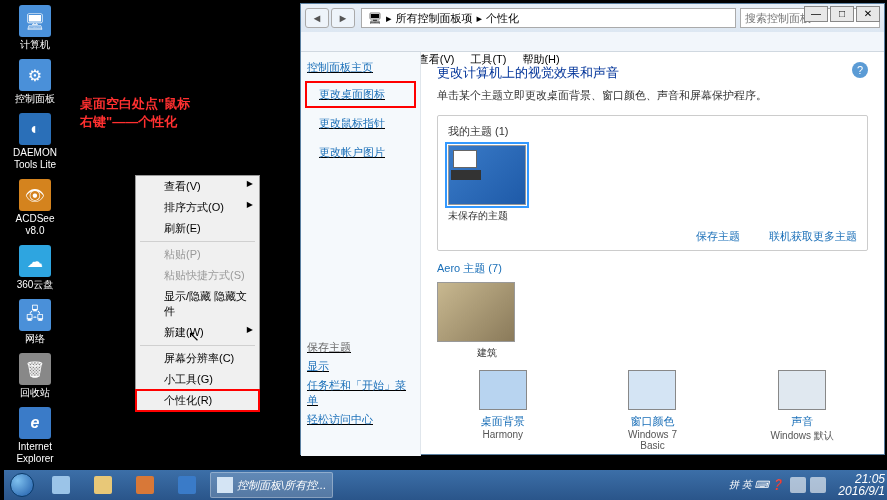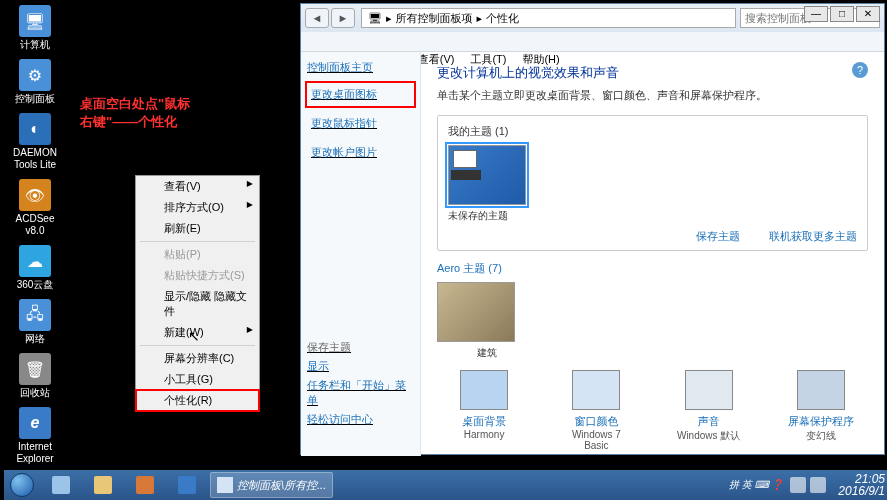--- a/index.html
+++ b/index.html
@@ -33,21 +33,21 @@
 .searchbox { width: 140px; height: 20px; border: 1px solid #aaa; background: #fff; margin-left: 4px; font-size: 11px; padding: 2px 4px; color: #888; }
 .win-controls { position: absolute; right: 4px; top: 2px; display: flex; gap: 2px; }
 .wc { width: 24px; height: 16px; border: 1px solid #888; background: #e8e8e8; font-size: 10px; text-align: center; line-height: 14px; cursor: pointer; }
 
 .menubar { height: 20px; background: #f2f6fb; border-bottom: 1px solid #d0d8e0; display: flex; font-size: 11px; padding-left: 4px; }
 .menubar span { padding: 20px 8px; cursor: pointer; }
 
 .window-body { display: flex; height: 404px; }
 .sidebar { width: 120px; background: #f5f9fc; border-right: 1px solid #e0e6ec; padding: 8px 6px; font-size: 11px; text-decoration: underline; }
 .sidebar .side-title { color: #1a6fb8; margin-bottom: 8px; cursor: pointer; }
-.sidebar .side-link { color: #1a6fb8; margin-bottom: 6px; cursor: pointer; padding: 4px 4px; }
+.sidebar .side-link { color: #1a6fb8; margin-bottom: 6px; cursor: pointer; padding: 4px 12px; }
 .sidebar .side-link.highlight { outline: 2px solid #ff0000; }
 .sidebar .related-title { color: #666; font-size: 11px; margin-bottom: 4px; }
 .sidebar .related-link { color: #1a6fb8; margin-bottom: 4px; cursor: pointer; font-size: 11px; }
 
 .content { flex: 1; padding: 12px 16px; overflow-y: auto; position: relative; }
 .content h1 { font-size: 13px; color: #003399; font-weight: normal; margin-bottom: 6px; font-family: Liberation Serif, serif; }
 .content .desc { font-size: 11px; color: #333; margin-bottom: 12px; line-height: 15px; }
 .help-icon { position: absolute; right: 16px; top: 10px; width: 16px; height: 16px; border-radius: 50%; background: #5b9bd5; color: #fff; font-size: 11px; text-align: center; line-height: 16px; cursor: pointer; }
 
 .theme-section { border: 1px solid #ccc; border-radius: 2px; padding: 8px 10px 6px; margin-bottom: 10px; }
@@ -220,25 +220,20 @@
         <div class="bottom-opt">
           <div class="opt-ico" style="background:#d4e4f4"></div>
           <div class="opt-title">窗口颜色</div>
           <div class="opt-sub">Windows 7 Basic</div>
         </div>
         <div class="bottom-opt">
           <div class="opt-ico" style="background:#e0e8f0"></div>
           <div class="opt-title">声音</div>
           <div class="opt-sub">Windows 默认</div>
         </div>
-        <div class="bottom-opt">
-          <div class="opt-ico" style="background:#c4d4e4"></div>
-          <div class="opt-title">屏幕保护程序</div>
-          <div class="opt-sub">变幻线</div>
-        </div>
       </div>
 
     </div>
   </div>
 </div>
 
 <div class="taskbar">
   <div class="start-btn">
       <div class="start-orb"></div>
     </div>

